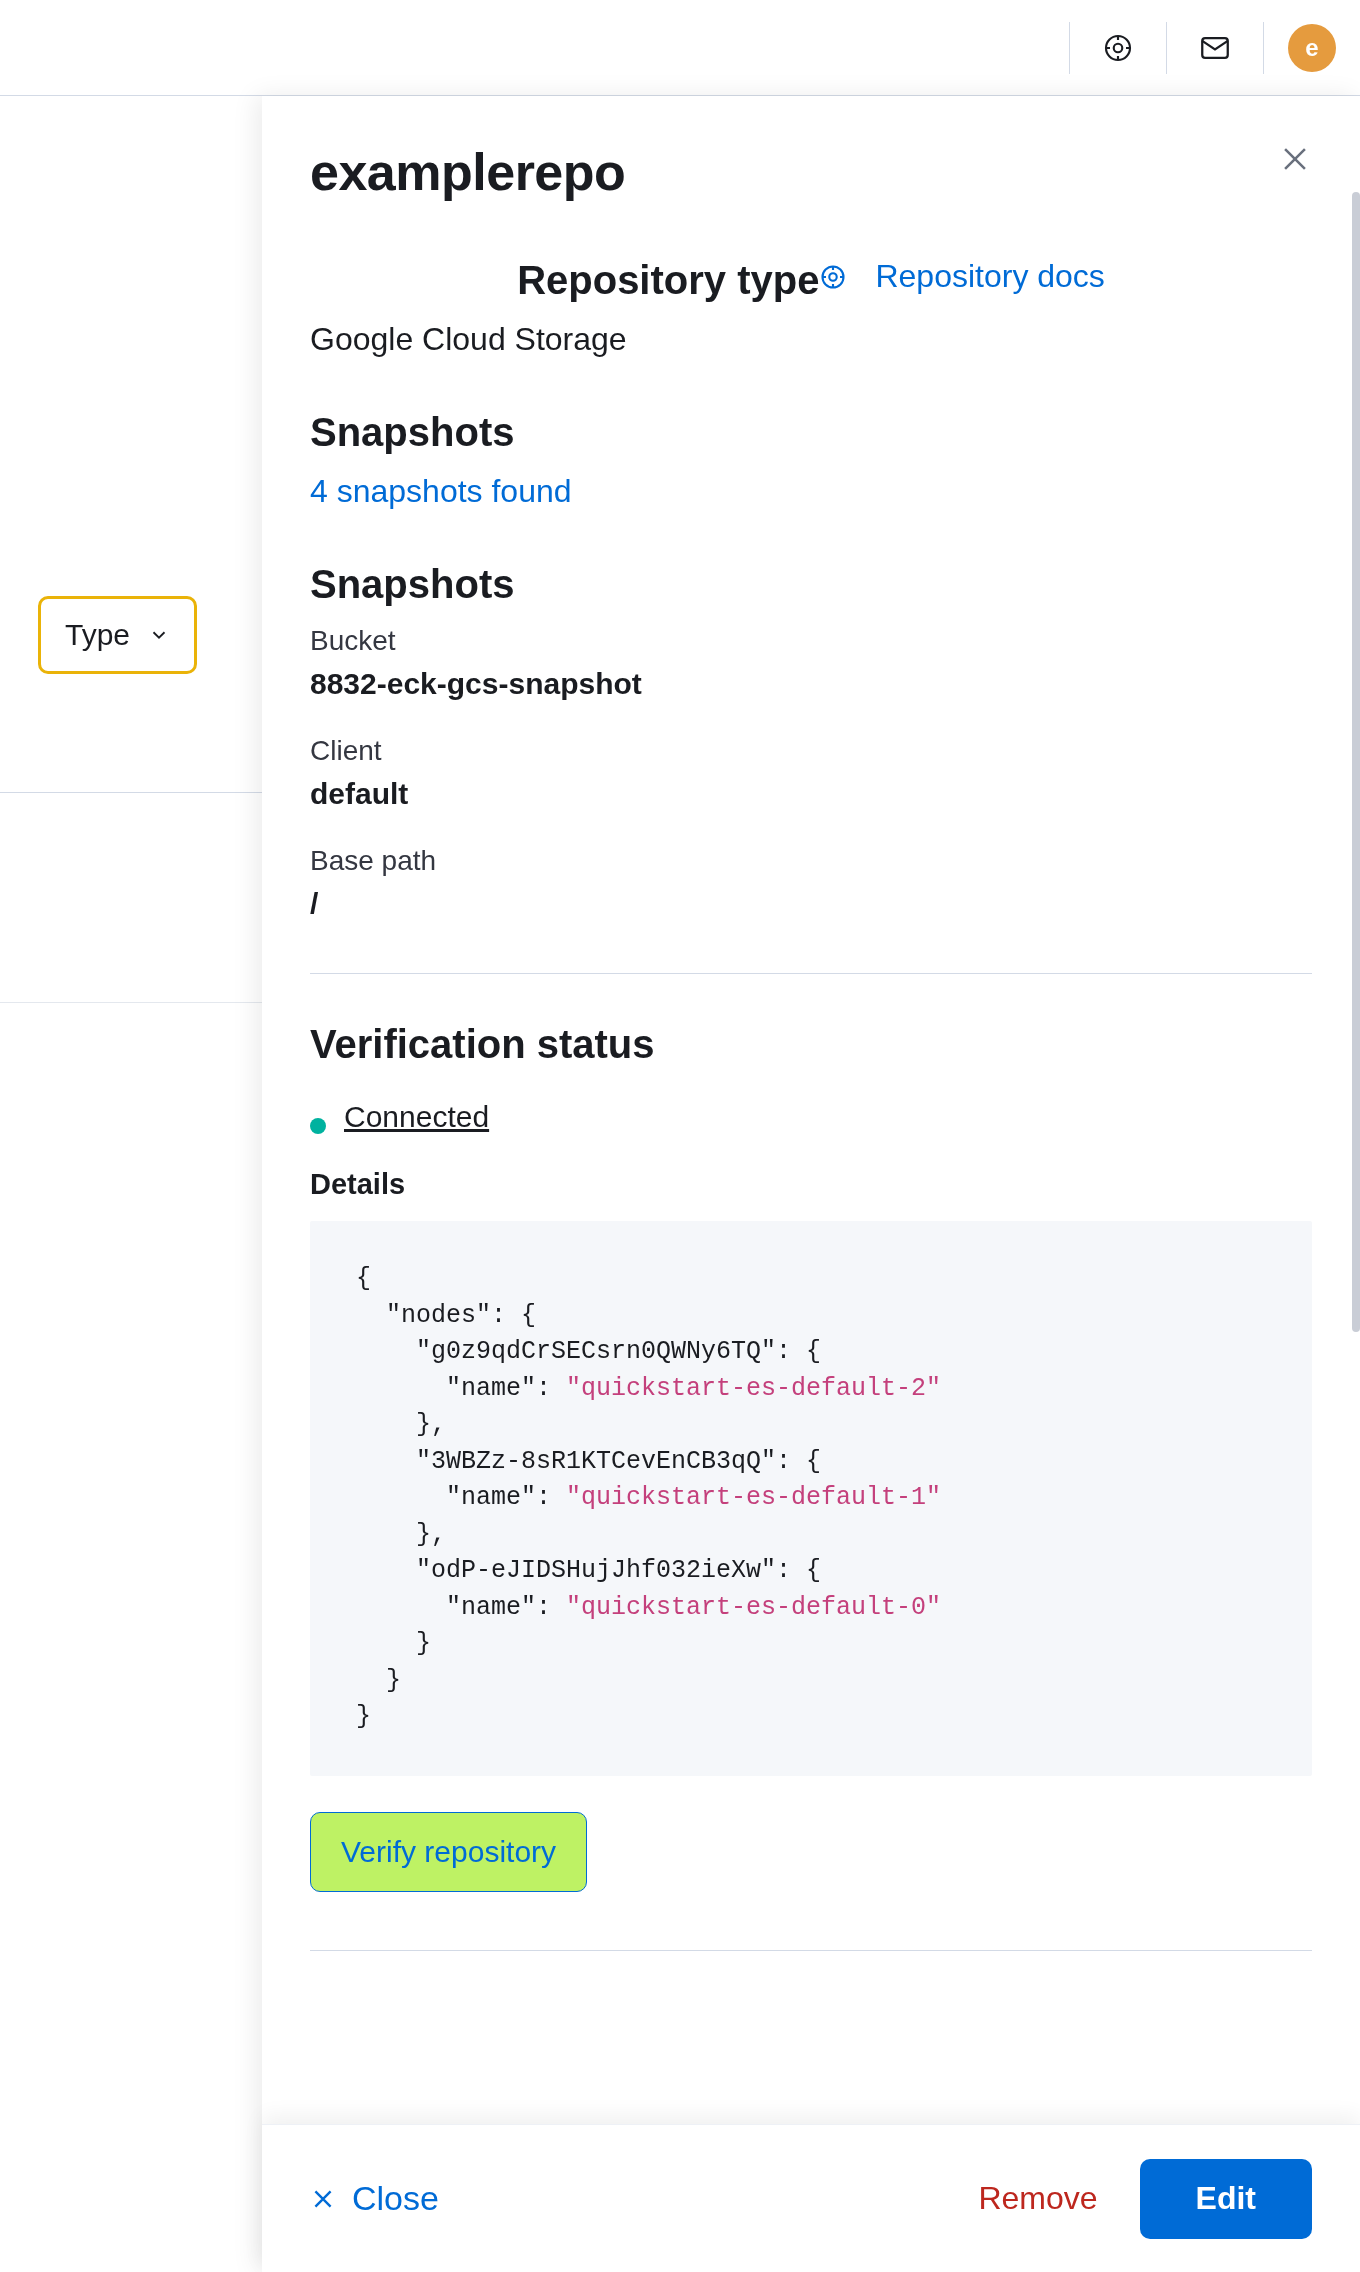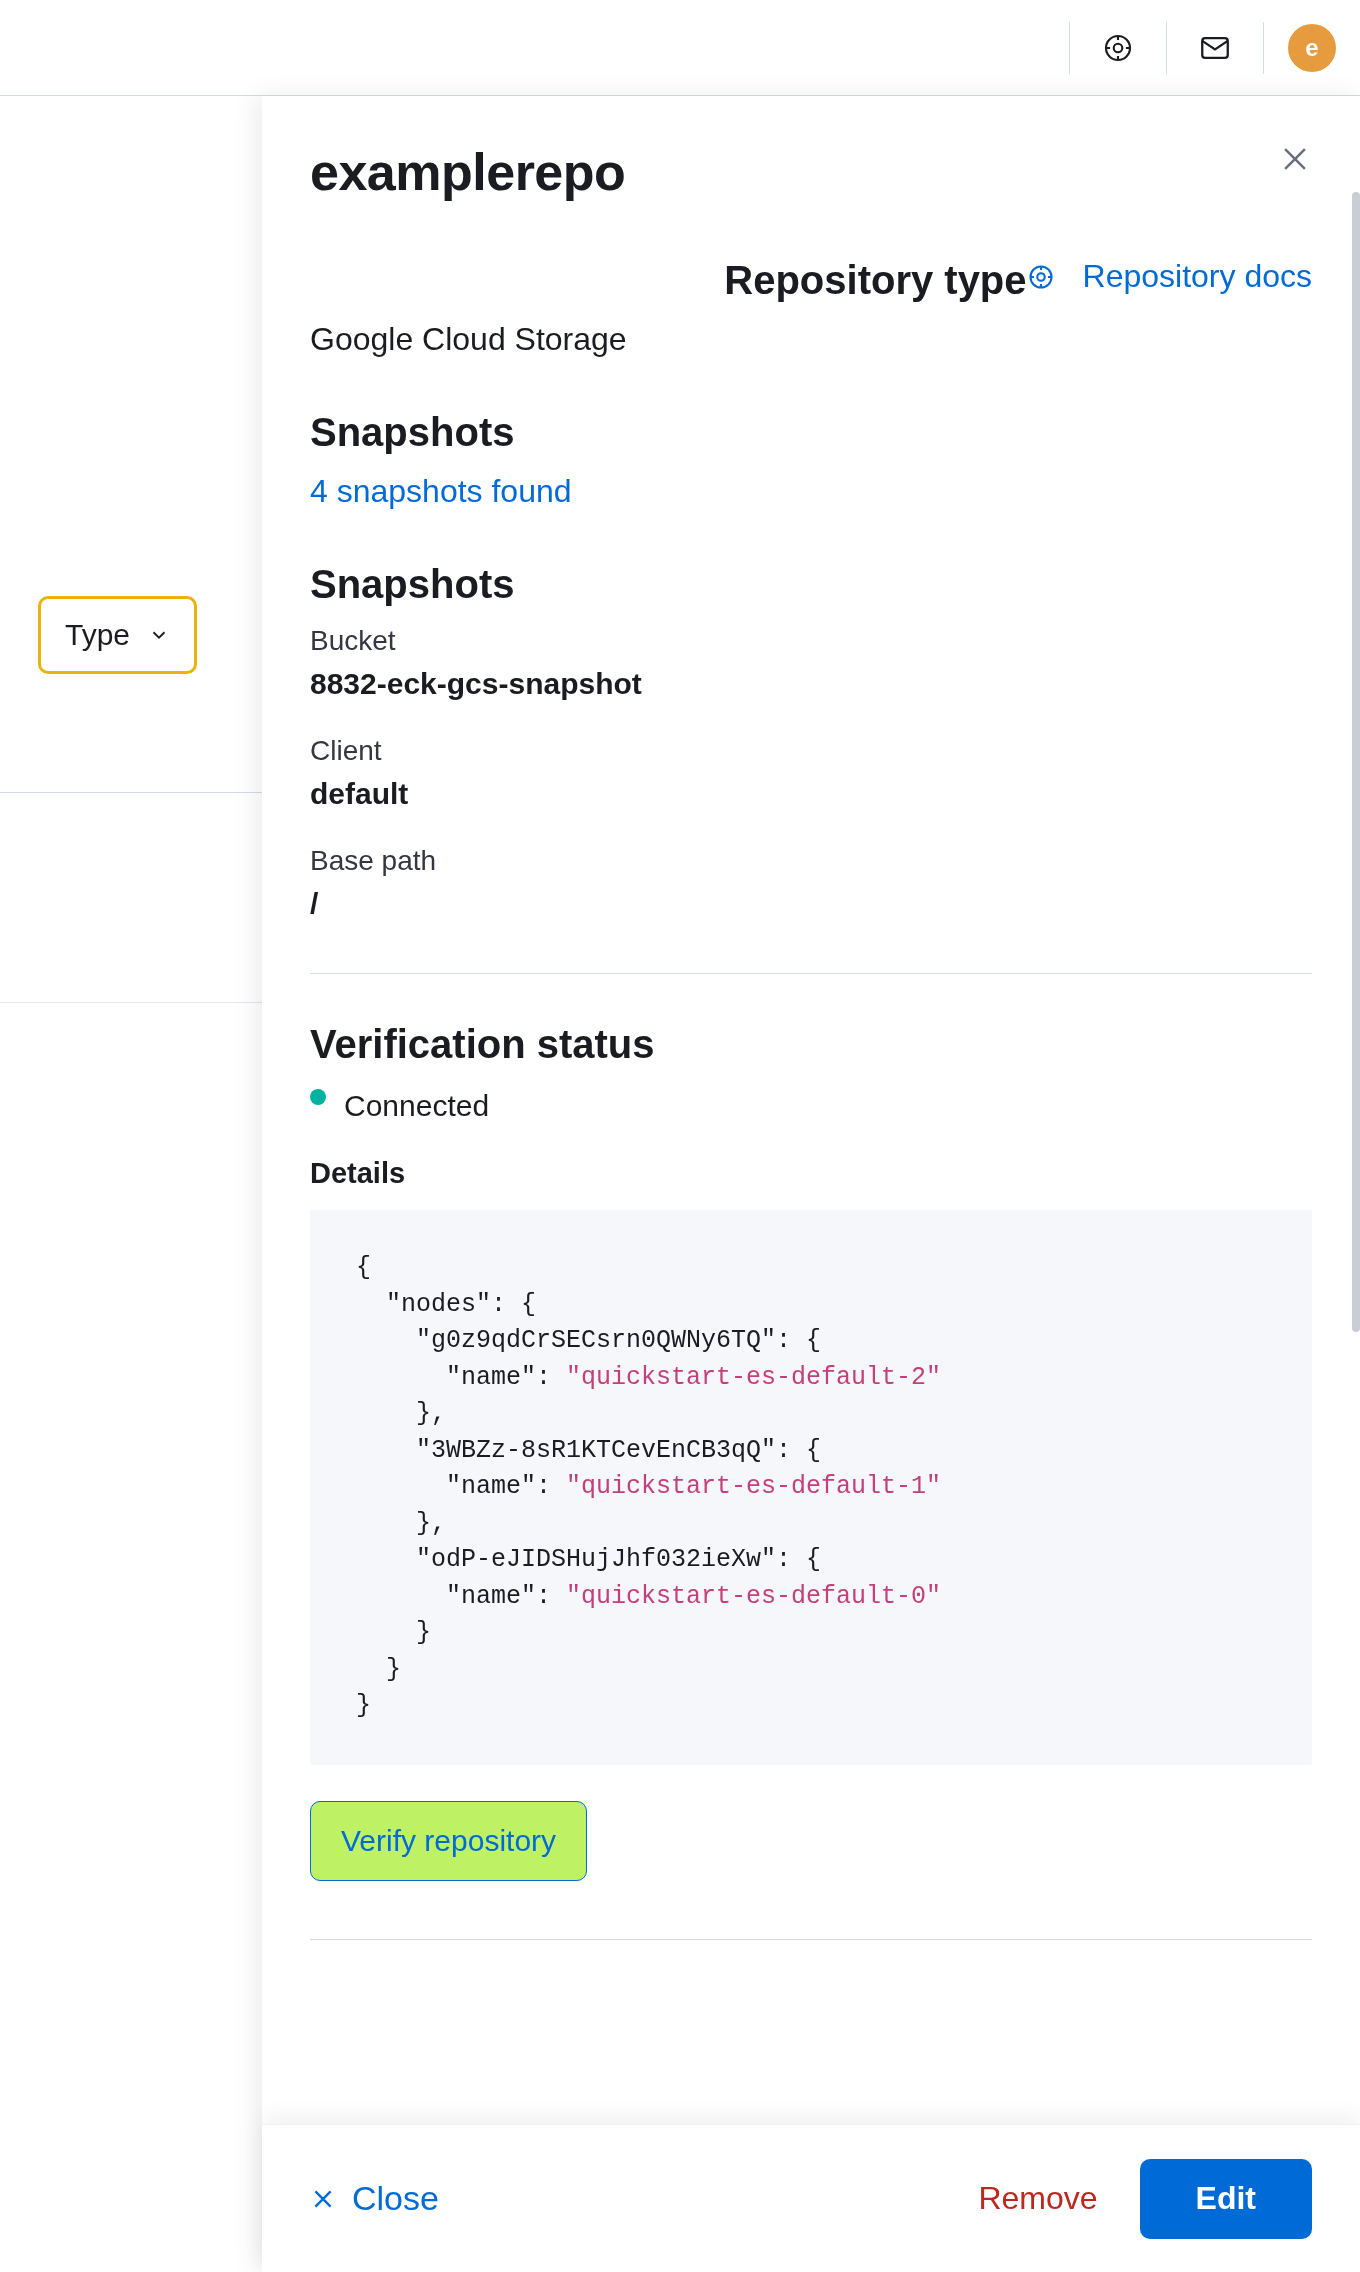--- a/index.html
+++ b/index.html
@@ -81,34 +81,34 @@
     padding: 0 48px;
   }
 
   .close-x {
     position:absolute; top:46px; right:48px;
     width:34px; height:34px; color:#69707d;
     cursor:pointer;
   }
 
   h1.repo-name { font-size:52px; font-weight:700; letter-spacing:-0.5px; margin-bottom:56px; }
-  .section-row { display:flex; justify-content:flex-end; align-items:flex-start; }
+  .section-row { display:flex; justify-content:center; align-items:flex-start; }
   h2.section { font-size:40px; font-weight:700; margin-bottom:18px; }
   h2.section.mt { margin-top:52px; }
   .docs-link { color:#006bd6; font-size:32px; font-weight:500; display:flex; align-items:center; gap:28px; cursor:pointer; }
   .docs-link svg { flex:none; }
   .body-text { font-size:32px; color:#1a1c21; }
   .link-text { font-size:32px; color:#006bd6; cursor:pointer; }
 
   .kv-label { font-size:28px; color:#343741; margin-top:34px; }
   .kv-value { font-size:30px; font-weight:700; margin-top:10px; }
 
   .hr { height:1px; background:#d3dae6; margin: 52px 0 48px 0; }
 
-  .status-row { display:flex; align-items:flex-start; gap:18px; margin-top:22px; }
+  .status-row { display:flex; align-items:flex-end; gap:18px; margin-top:33px;text-decoration:underline; }
   .status-dot { width:16px; height:16px; border-radius:50%; background:#00b29f; }
   .status-text { font-size:30px; color:#1a1c21; }
 
   h3.details { font-size:29px; font-weight:700; margin-top:34px; margin-bottom:20px; }
 
   .codeblock {
     background:#f5f7fa;
     padding: 40px 46px;
     font-family: "SFMono-Regular", Consolas, "Liberation Mono", Menlo, monospace;
     font-size: 25px;

